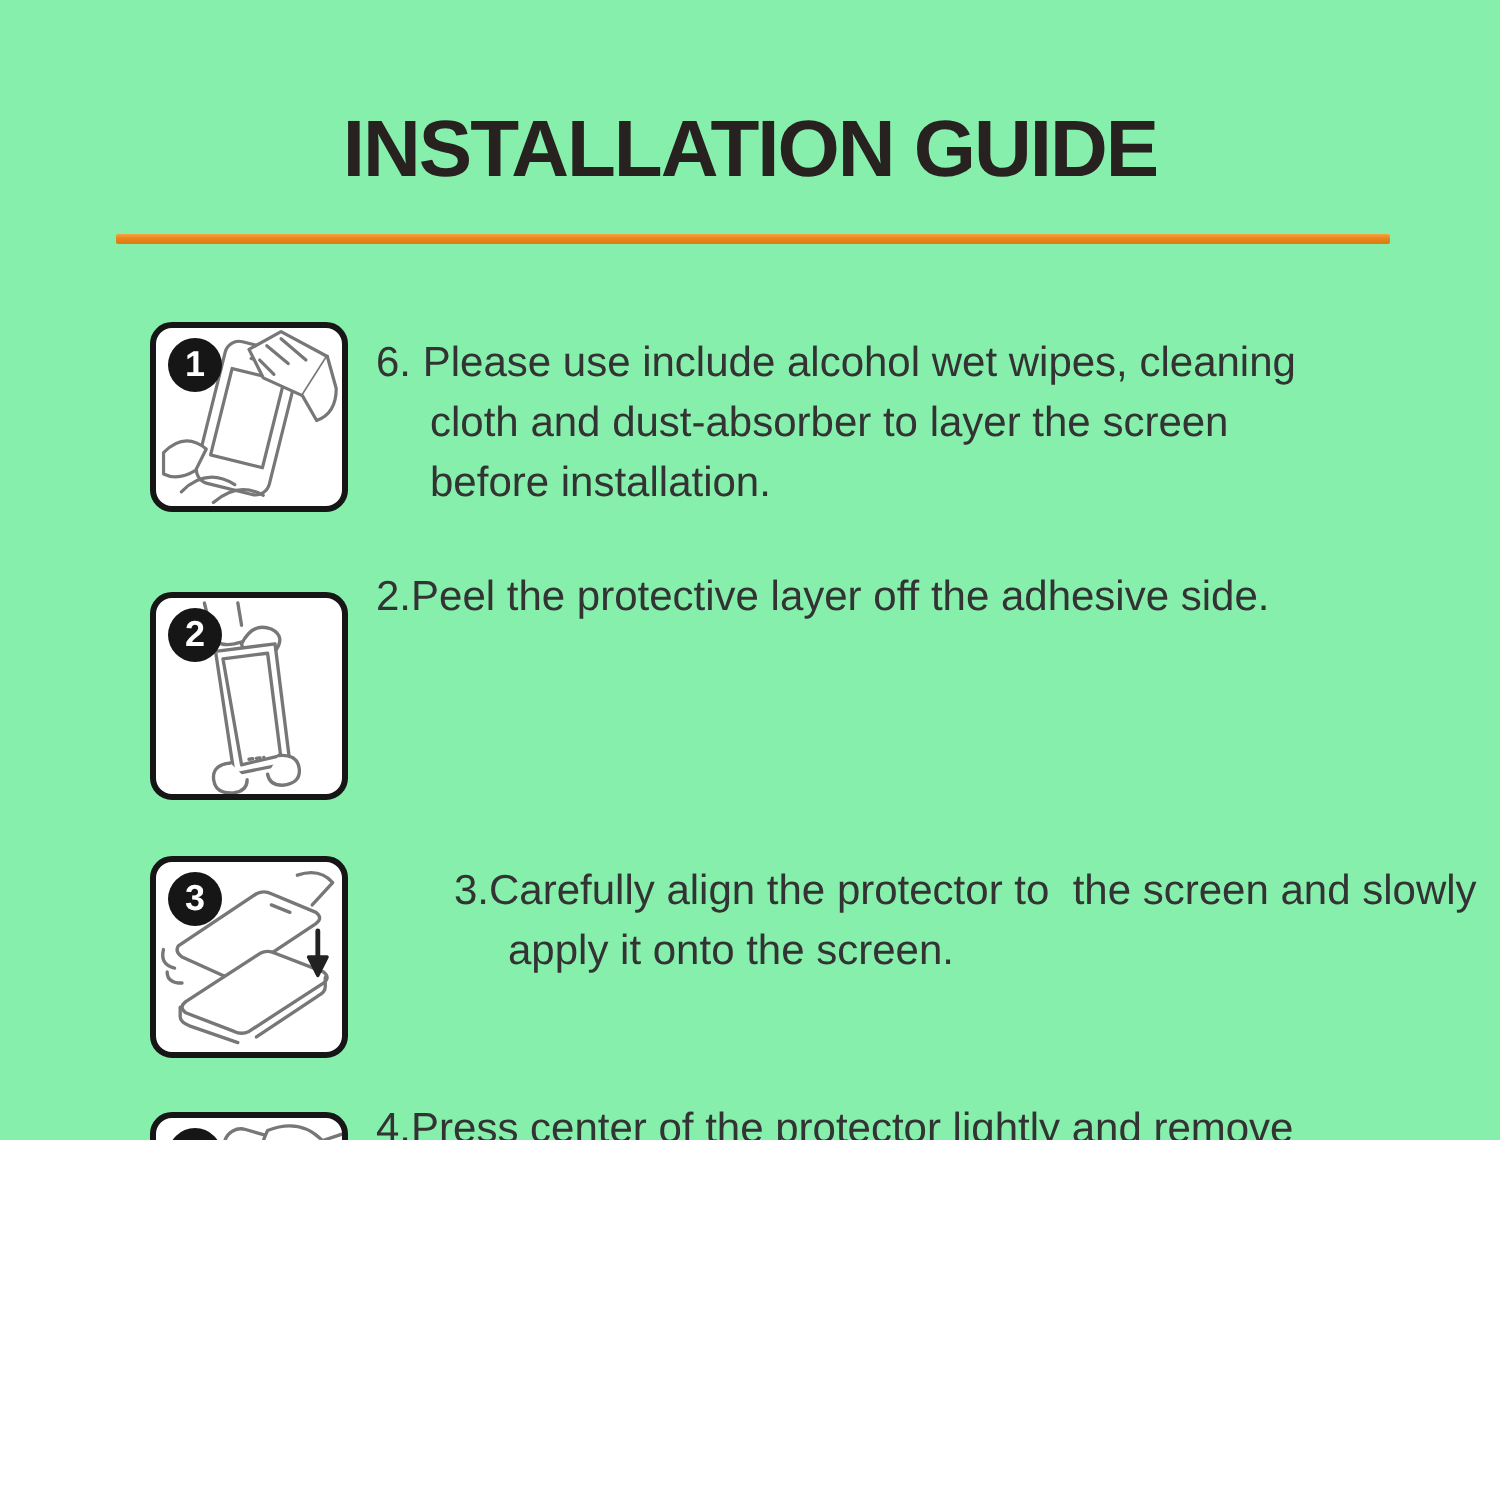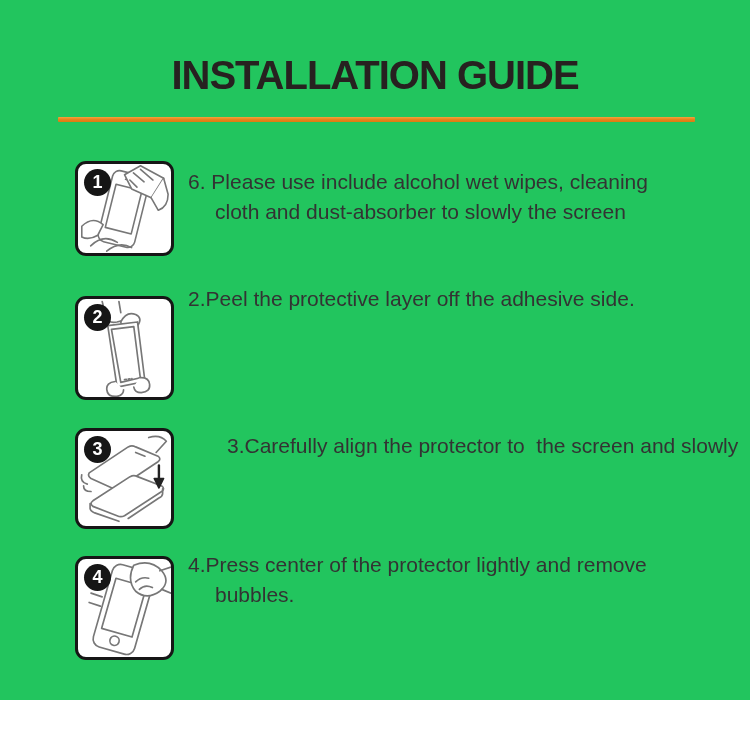--- a/index.html
+++ b/index.html
@@ -1,20 +1,20 @@
 <!DOCTYPE html>
 <html><head>
 <meta charset="utf-8">
 <style>
   html, body { margin: 0; padding: 0; background: #fff; }
   .canvas {
     position: relative;
     width: 750px;
-    height: 700px;
-    background: #22c55e;
+    height: 570px;
+    background: #86efac;
     overflow: hidden;
     font-family: "Liberation Sans", sans-serif;
   }
   .title {
     position: absolute;
     top: 52px;
     left: 0;
     width: 100%;
     text-align: center;
     font-size: 40px;
@@ -105,21 +105,22 @@
         <path d="M2 70 Q14 58 26 68 L20 80 Q10 86 2 82 Z" fill="#fff"></path>
         <path d="M12 92 Q26 78 42 88 M30 98 Q44 86 58 94"></path>
       </g>
     </svg>
     <div class="badge">
       <span>1</span>
     </div>
   </div>
   <div class="step-text t1">
     <div class="line">6. Please use include alcohol wet wipes, cleaning</div>
-    <div class="line cont">cloth and dust-absorber to slowly the screen</div>
+    <div class="line cont">cloth and dust-absorber to layer the screen</div>
+    <div class="line cont">before installation.</div>
   </div>
 
   <div class="step-box box2">
     <svg class="art" viewBox="0 0 100 100">
       <g stroke="#777" fill="none" stroke-width="1.8" stroke-linecap="round" stroke-linejoin="round">
         <path d="M26 0 L30 16 Q32 24 42 22 L50 20"></path>
         <path d="M44 0 L46 12"></path>
         <path d="M46 22 Q52 10 62 14 Q70 18 64 26 Q56 33 48 29 Z" fill="#fff"></path>
         <path d="M32 26 L64 22 L72 86 L42 92 Z" fill="#fff"></path>
         <path d="M36 30 L60 27 L67 82 L46 87 Z"></path>
@@ -150,20 +151,21 @@
           <path d="M82 50 L87 60 L92 50 Z" fill="#222"></path>
         </g>
       </g>
     </svg>
     <div class="badge">
       <span>3</span>
     </div>
   </div>
   <div class="step-text t3">
     <div class="line">3.Carefully align the protector to  the screen and slowly</div>
+    <div class="line cont">apply it onto the screen.</div>
   </div>
 
   <div class="step-box box4">
     <svg class="art" viewBox="0 0 100 100">
       <g stroke="#777" fill="none" stroke-width="1.8" stroke-linecap="round" stroke-linejoin="round">
         <g transform="rotate(16 50 55)">
           <rect x="25" y="6" width="46" height="92" rx="9" fill="#fff"></rect>
           <rect x="31" y="22" width="34" height="56" fill="#fff"></rect>
           <circle cx="48" cy="87" r="5"></circle>
         </g>

